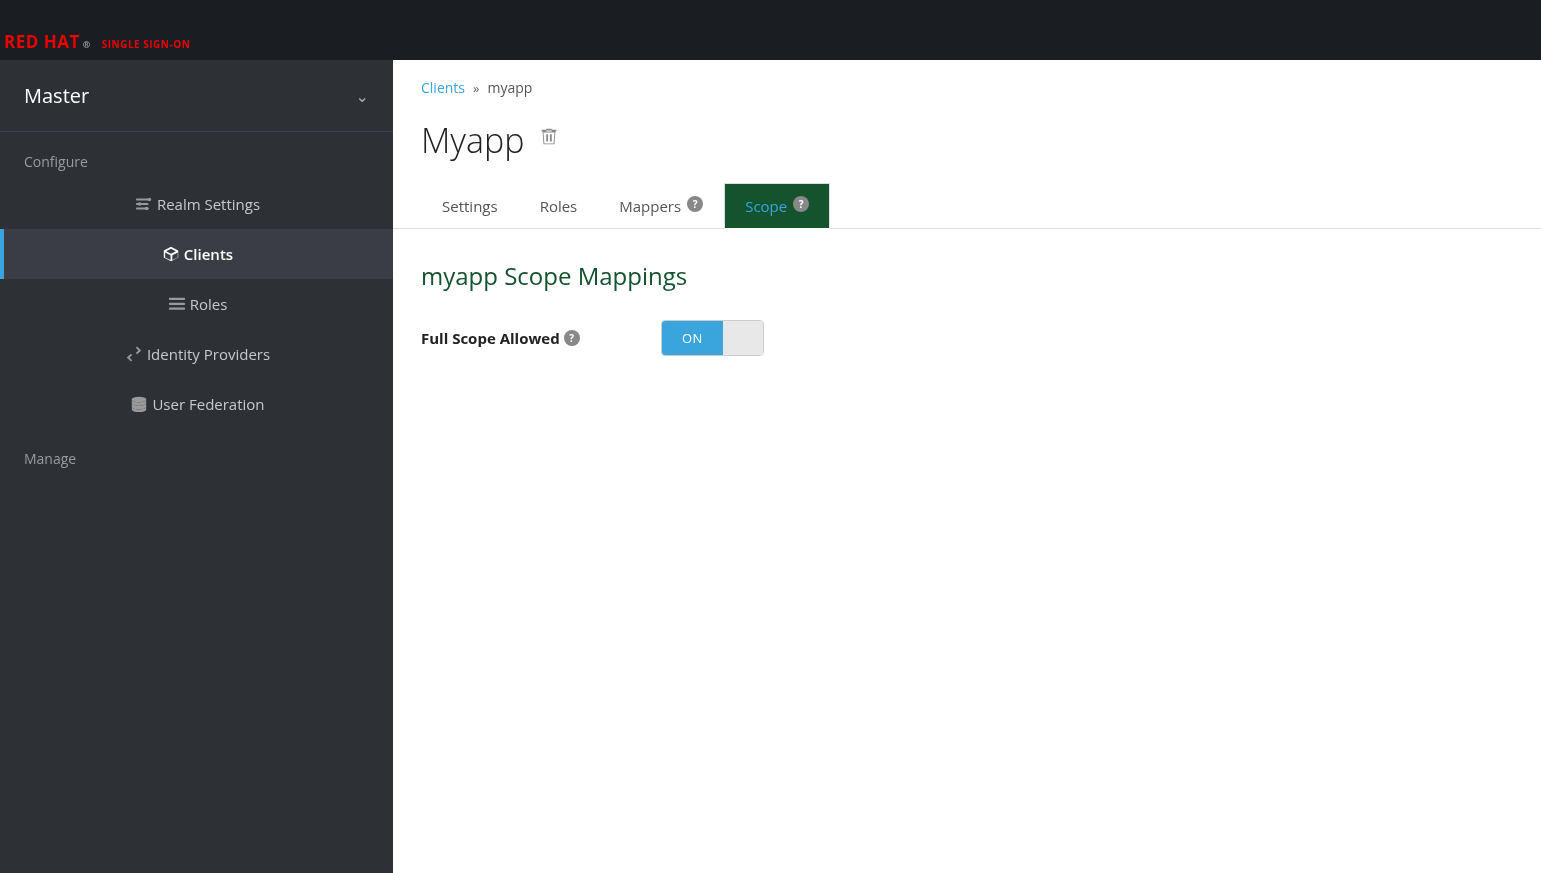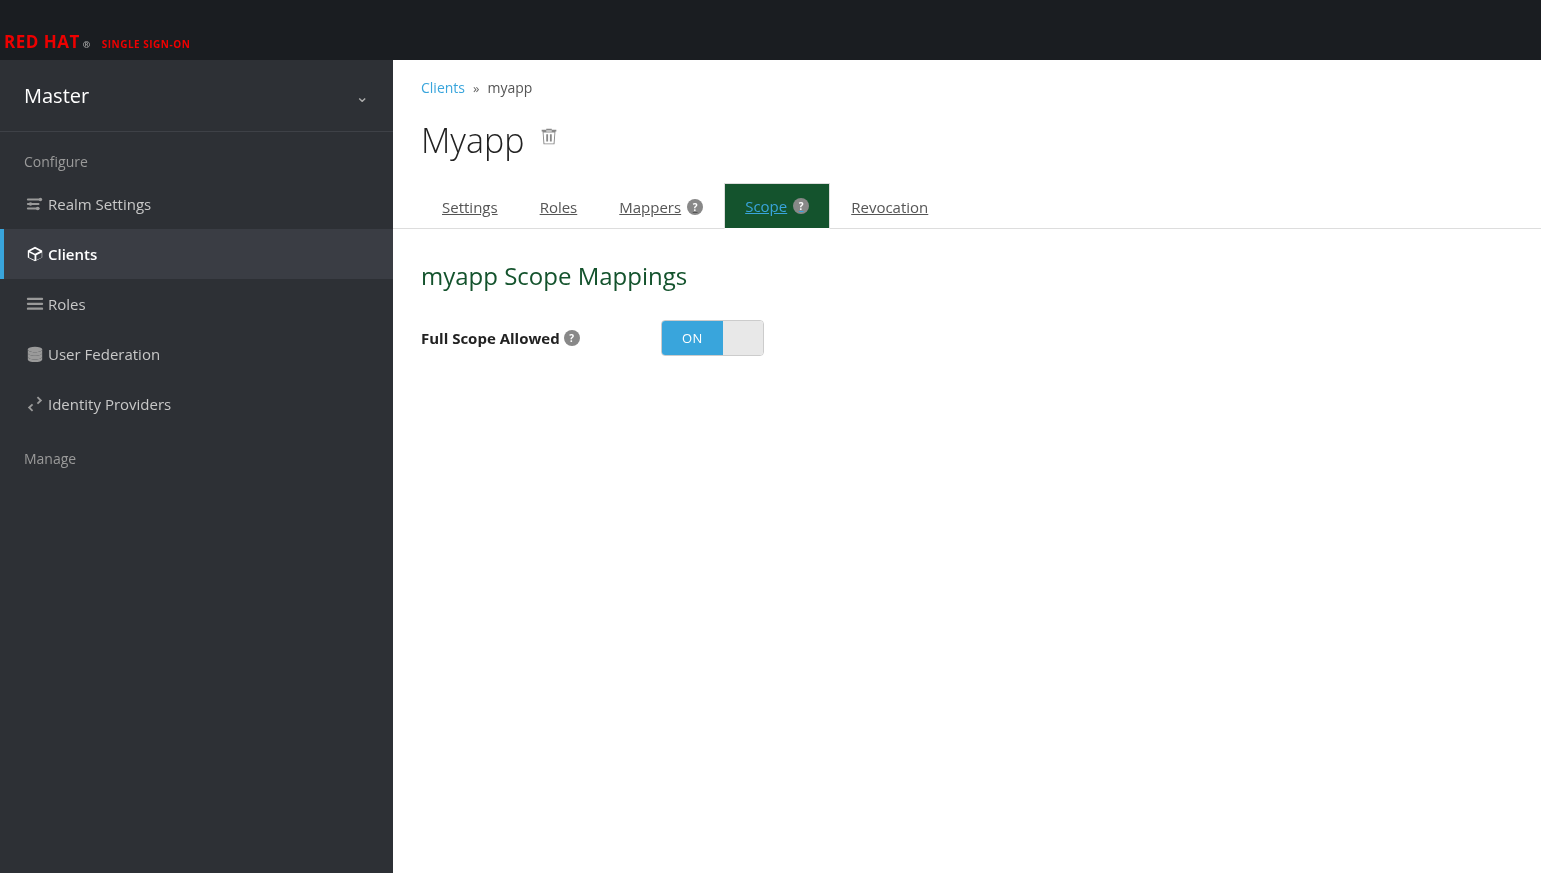--- a/index.html
+++ b/index.html
@@ -74,20 +74,21 @@
 
     .sidebar-item {
       display: flex;
       align-items: center;
       padding: 14px 24px;
       cursor: pointer;
       color: #c8c8c8;
       font-size: 15px;
       gap: 2px;
       position: relative;
+      justify-content: center;
     }
     .sidebar-item.active {
       background: #3a3d44;
       color: #fff;
       font-weight: 600;
     }
     .sidebar-item.active::before {
       content: '';
       position: absolute;
       left: 0;
@@ -168,23 +169,21 @@
     }
     .tab {
       padding: 12px 20px;
       font-size: 15px;
       color: #555;
       cursor: pointer;
       border: 1px solid transparent;
       border-bottom: none;
       margin-bottom: -1px;
       display: flex;
-      align-items: center;
       gap: 6px;
-      text-decoration: underline;
     }
     .tab.active {
       color: #39a5dc;
       border-color: #ddd;
       border-bottom: 1px solid #fff;
       background: #14532d;
     }
     .tab-help {
       display: inline-flex;
       align-items: center;
@@ -318,36 +317,36 @@
           <rect x="1" y="8.5" width="18" height="2.5" rx="1"></rect>
           <rect x="1" y="14" width="18" height="2.5" rx="1"></rect>
         </svg>
       </span>
       <span>Roles</span>
     </div>
 
     <div class="sidebar-item">
       <span class="sidebar-icon">
         <svg width="18" height="18" viewBox="0 0 20 20" fill="currentColor">
+          <path d="M2 6h13l-3-3 1.4-1.4L18 6l-4.6 4.4L12 9l3-3H2V6zm16 8H5l3 3-1.4 1.4L2 14l4.6-4.4L8 11l-3 3h13v2z"></path>
+        </svg>
+      </span>
+      <span>Identity Providers</span>
+    </div>
+
+    <div class="sidebar-item">
+      <span class="sidebar-icon">
+        <svg width="18" height="18" viewBox="0 0 20 20" fill="currentColor">
           <ellipse cx="10" cy="5" rx="8" ry="3"></ellipse>
           <path d="M2 5v4c0 1.66 3.58 3 8 3s8-1.34 8-3V5c0 1.66-3.58 3-8 3S2 6.66 2 5z"></path>
           <path d="M2 9v4c0 1.66 3.58 3 8 3s8-1.34 8-3V9c0 1.66-3.58 3-8 3S2 10.66 2 9z"></path>
           <path d="M2 13v3c0 1.66 3.58 3 8 3s8-1.34 8-3v-3c0 1.66-3.58 3-8 3S2 14.66 2 13z"></path>
         </svg>
       </span>
       <span>User Federation</span>
-    </div>
-
-    <div class="sidebar-item">
-      <span class="sidebar-icon">
-        <svg width="18" height="18" viewBox="0 0 20 20" fill="currentColor">
-          <path d="M2 6h13l-3-3 1.4-1.4L18 6l-4.6 4.4L12 9l3-3H2V6zm16 8H5l3 3-1.4 1.4L2 14l4.6-4.4L8 11l-3 3h13v2z"></path>
-        </svg>
-      </span>
-      <span>Identity Providers</span>
     </div>
 
 
     <div class="sidebar-section-label">Manage</div>
 
   </div>
 
   <div class="content">
 
     <div class="breadcrumb">
@@ -373,23 +372,20 @@
         <span>Roles</span>
       </div>
       <div class="tab">
         <span>Mappers</span>
         <span class="tab-help">?</span>
       </div>
       <div class="tab active">
         <span>Scope</span>
         <span class="tab-help">?</span>
       </div>
-      <div class="tab">
-        <span>Revocation</span>
-      </div>
     </div>
 
     <div class="content-body">
       <h2 class="section-title">myapp Scope Mappings</h2>
 
       <div class="form-row">
         <label class="form-label">
           <span>Full Scope Allowed</span>
           <span class="help-icon">?</span>
         </label>

